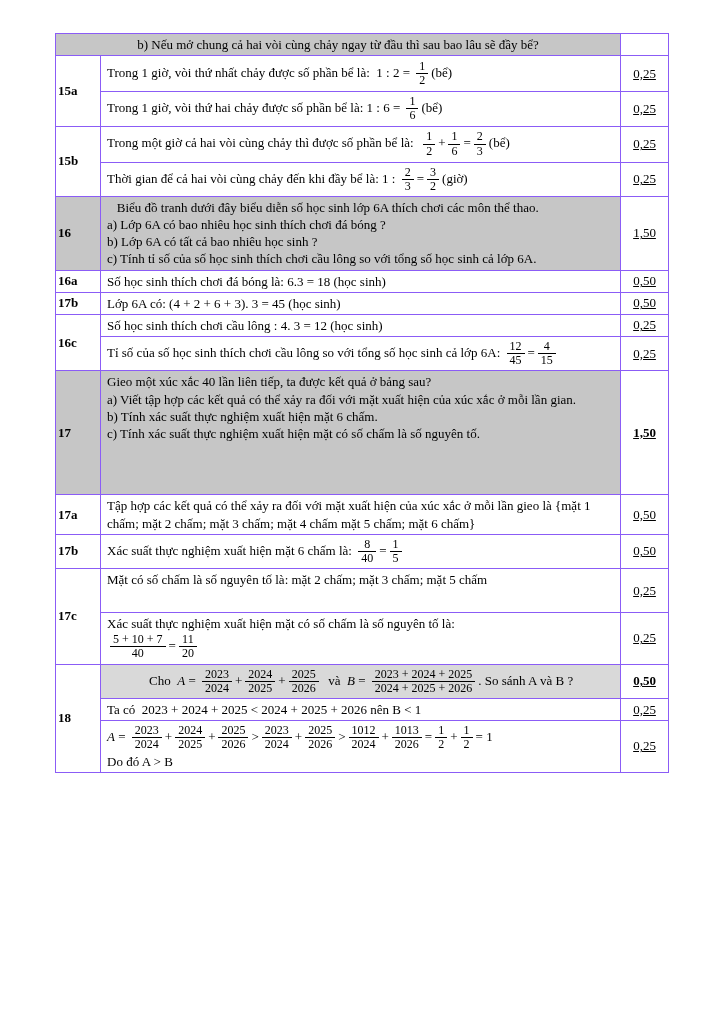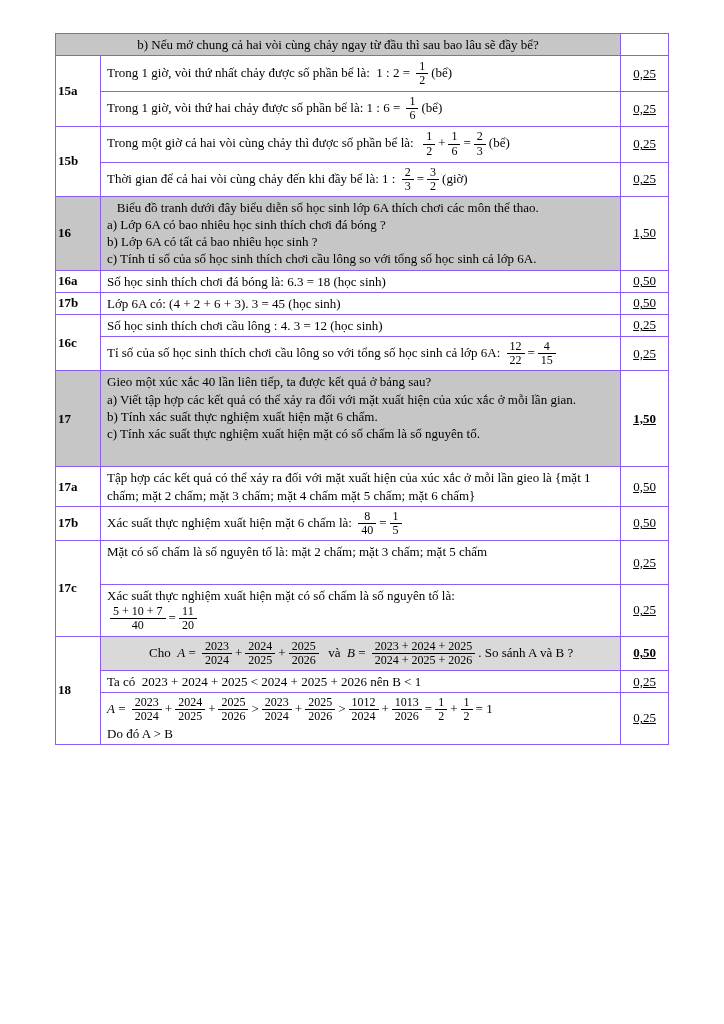--- a/index.html
+++ b/index.html
@@ -50,21 +50,21 @@
   .var { font-style: italic; }
   
   tbody tr:nth-child(1) td.content { background: #c6c6c6; text-align: center; height: 20px; }
   tbody tr:nth-child(6) td.label,
   tbody tr:nth-child(6) td.content { background: #c6c6c6; }
   tbody tr:nth-child(11) td.label,
   tbody tr:nth-child(11) td.content { background: #c6c6c6; }
   tbody tr:nth-child(16) td.content { background: #d9d9d9; padding-left: 48px; }
   tbody tr:nth-child(11) td.points,
   tbody tr:nth-child(16) td.points { font-weight: bold; }
-  tbody tr:nth-child(11) td.content { height: 96px; vertical-align: top; margin-left: 24px; }
+  tbody tr:nth-child(11) td.content { height: 124px; vertical-align: top; margin-left: 24px; }
   tbody tr:nth-child(14) td.content { height: 44px; vertical-align: top; }
   tbody tr:nth-child(2) td.content,
   tbody tr:nth-child(4) td.content { height: 36px; }
 </style>
 </head>
 <body>
 
 <div class="page">
   <table class="answer">
     <colgroup>
@@ -131,21 +131,21 @@
         </tr>
         <tr>
           <td class="label" rowspan="2">16c</td>
           <td class="content">
             <div class="line"><span class="run">Số học sinh thích chơi cầu lông : 4. 3 = 12 (học sinh)</span></div>
           </td>
           <td class="points">0,25</td>
         </tr>
         <tr>
           <td class="content">
-            <div class="line"><span class="run">Tỉ số của số học sinh thích chơi cầu lông so với tổng số học sinh cả lớp 6A: </span><span class="frac"><span class="num">12</span><span class="den">22</span></span><span class="run">=</span><span class="frac"><span class="num">4</span><span class="den">15</span></span></div>
+            <div class="line"><span class="run">Tỉ số của số học sinh thích chơi cầu lông so với tổng số học sinh cả lớp 6A: </span><span class="frac"><span class="num">12</span><span class="den">45</span></span><span class="run">=</span><span class="frac"><span class="num">4</span><span class="den">15</span></span></div>
           </td>
           <td class="points">0,25</td>
         </tr>
         <tr>
           <td class="label">17</td>
           <td class="content">
             <div class="line"><span class="run">Gieo một xúc xắc 40 lần liên tiếp, ta được kết quả ở bảng sau?</span></div>
             <div class="line"><span class="run">a) Viết tập hợp các kết quả có thể xảy ra đối với mặt xuất hiện của xúc xắc ở mỗi lần gian.</span></div>
             <div class="line"><span class="run">b) Tính xác suất thực nghiệm xuất hiện mặt 6 chấm.</span></div>
             <div class="line"><span class="run">c) Tính xác suất thực nghiệm xuất hiện mặt có số chấm là số nguyên tố.</span></div>

